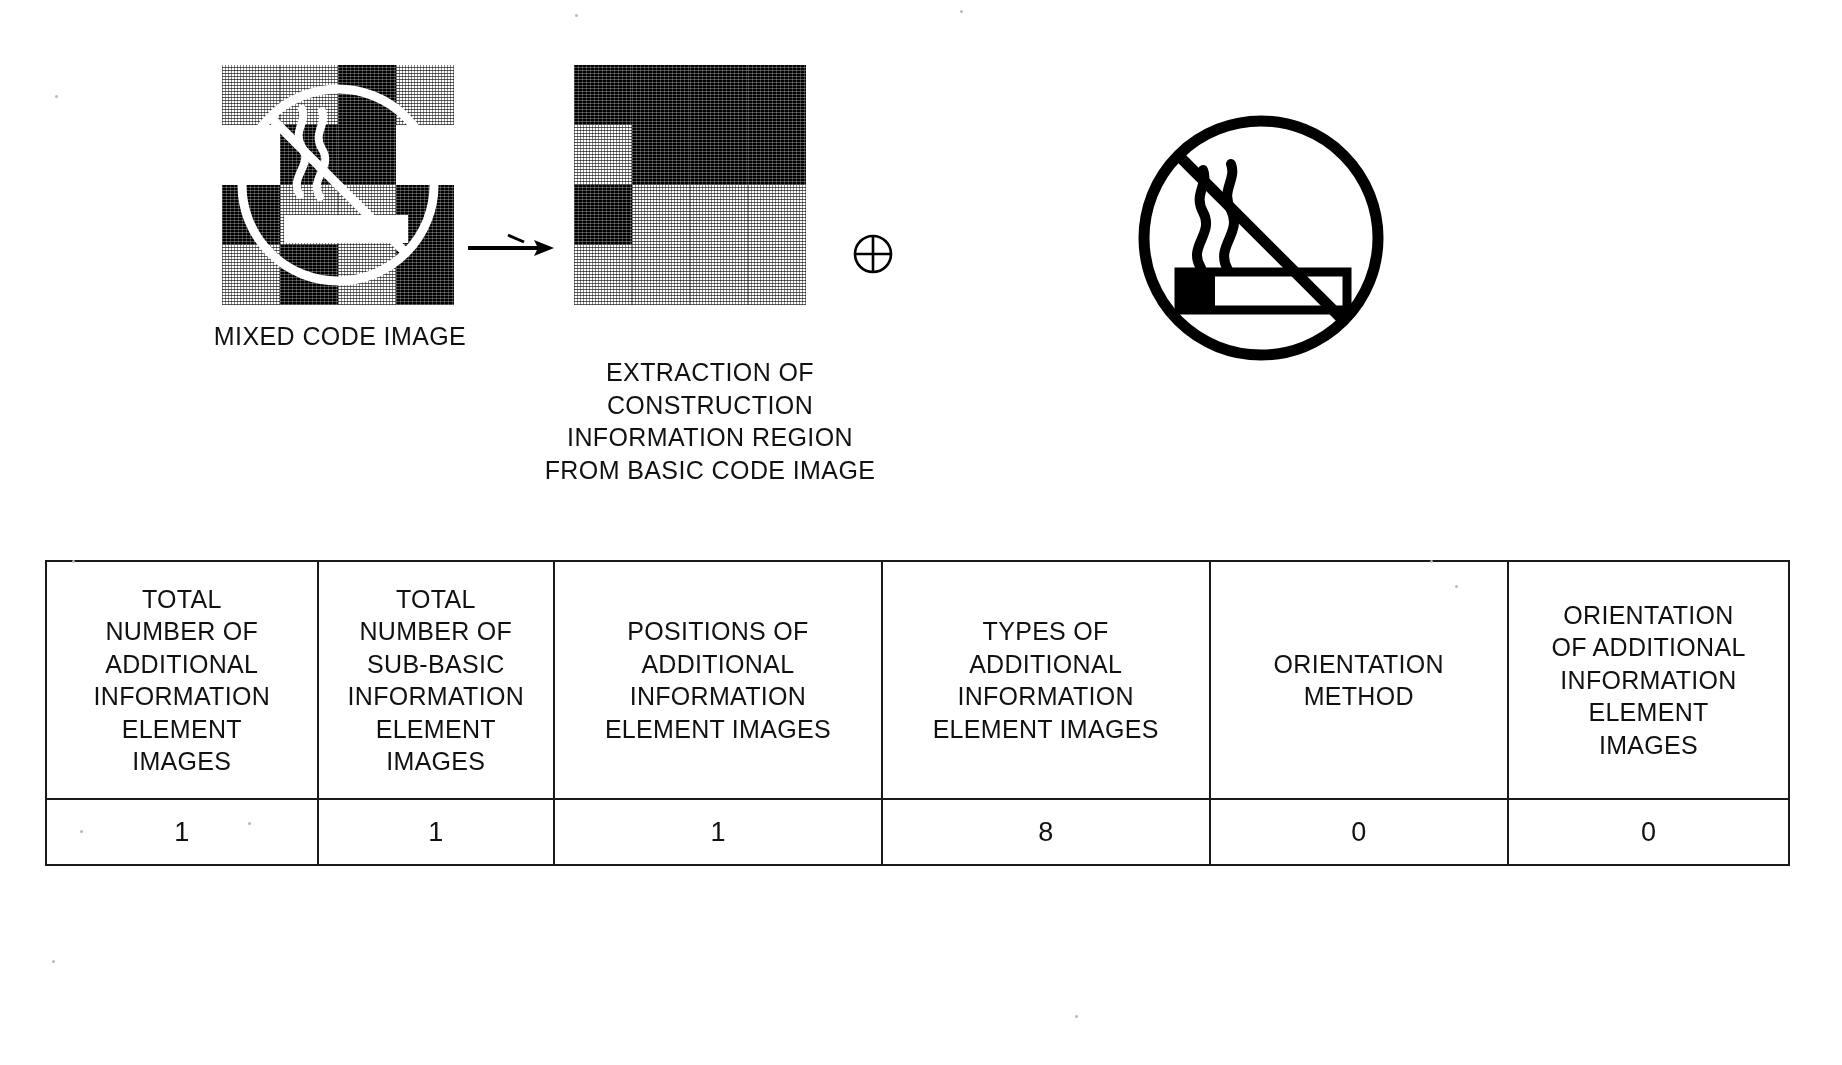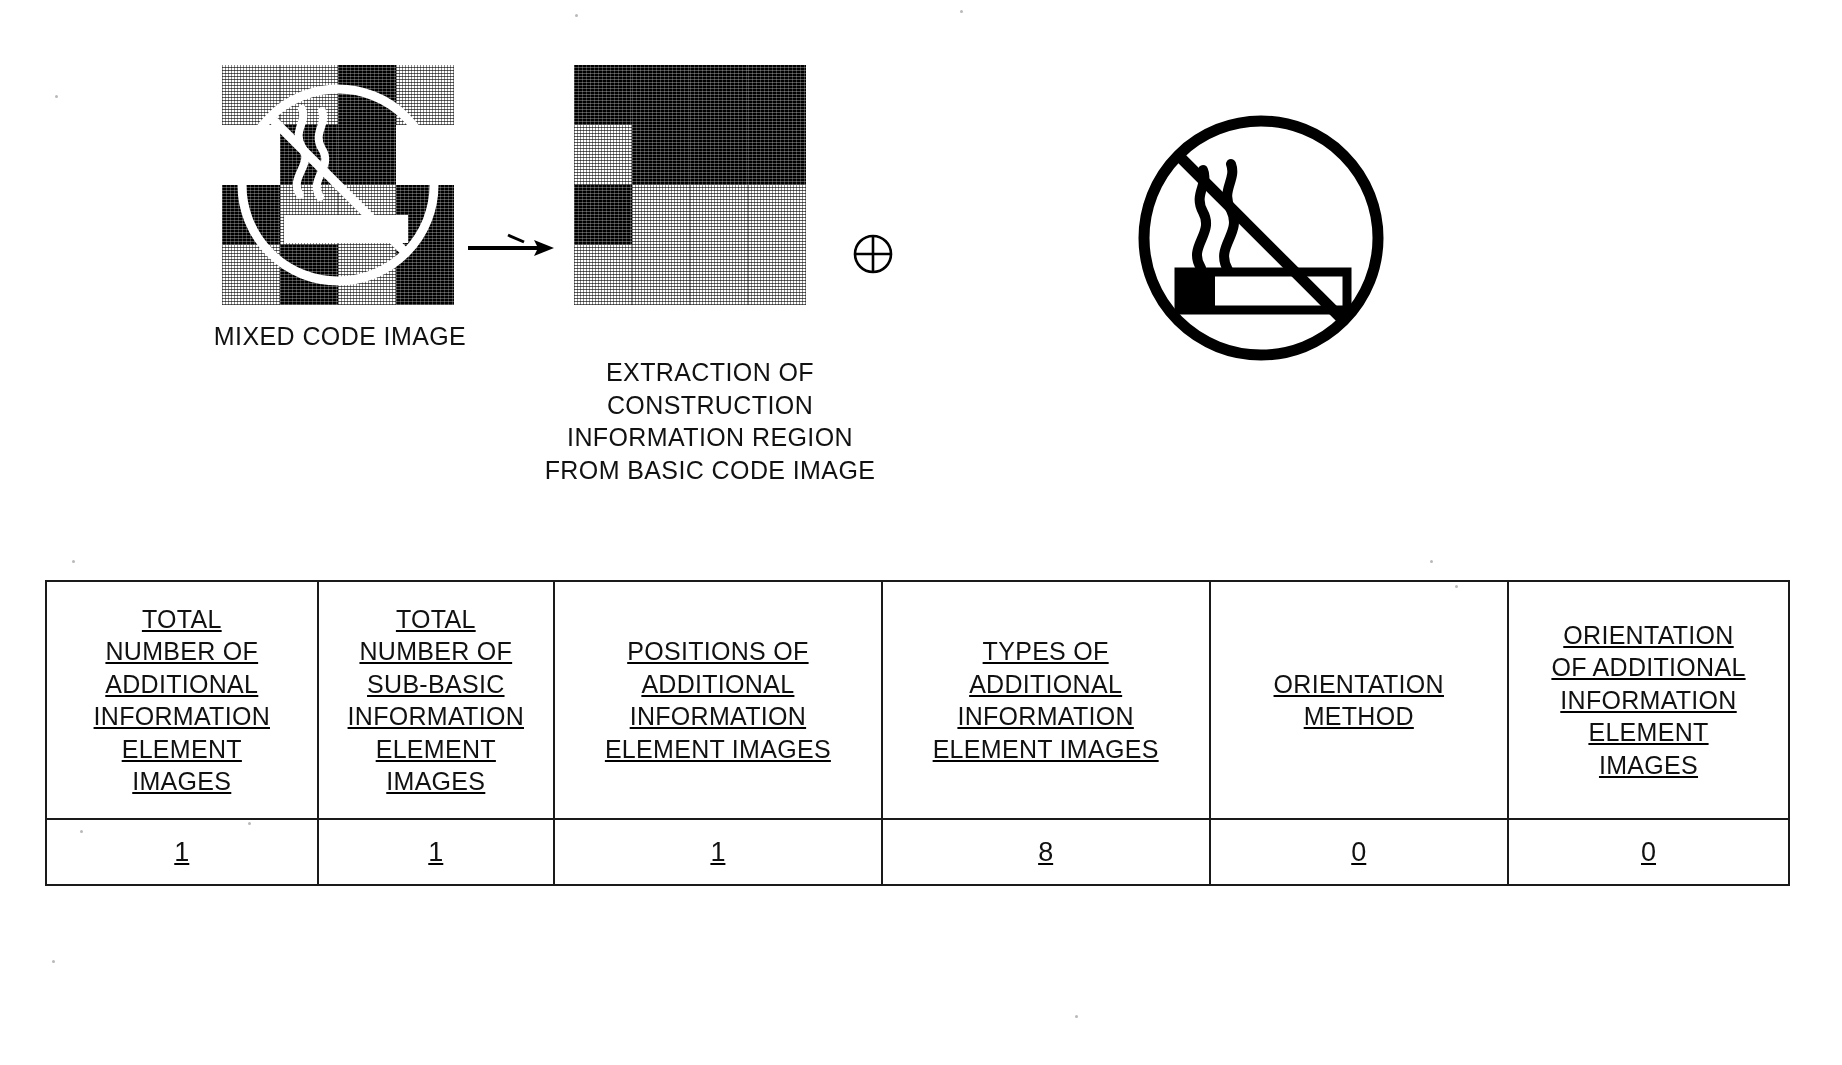--- a/index.html
+++ b/index.html
@@ -70,25 +70,24 @@
     color:#111;
     white-space:pre-line;
   }
   #cap1{left:150px;top:320px;width:380px;}
   #cap2{left:505px;top:320px;width:410px;margin-top:36px;}
   #cap3{left:890px;top:320px;width:600px;}
 
   
   table.info{
     position:absolute;
-    left:45px;top:580px;
+    left:45px;top:560px;
     width:1745px;
     border-collapse:collapse;
     table-layout:fixed;
-    text-decoration:underline;
   }
   table.info th, table.info td{
     border:2px solid #1a1a1a;
     text-align:center;
     vertical-align:middle;
     font-weight:normal;
     color:#111;
     white-space:pre-line;
   }
   table.info th{

